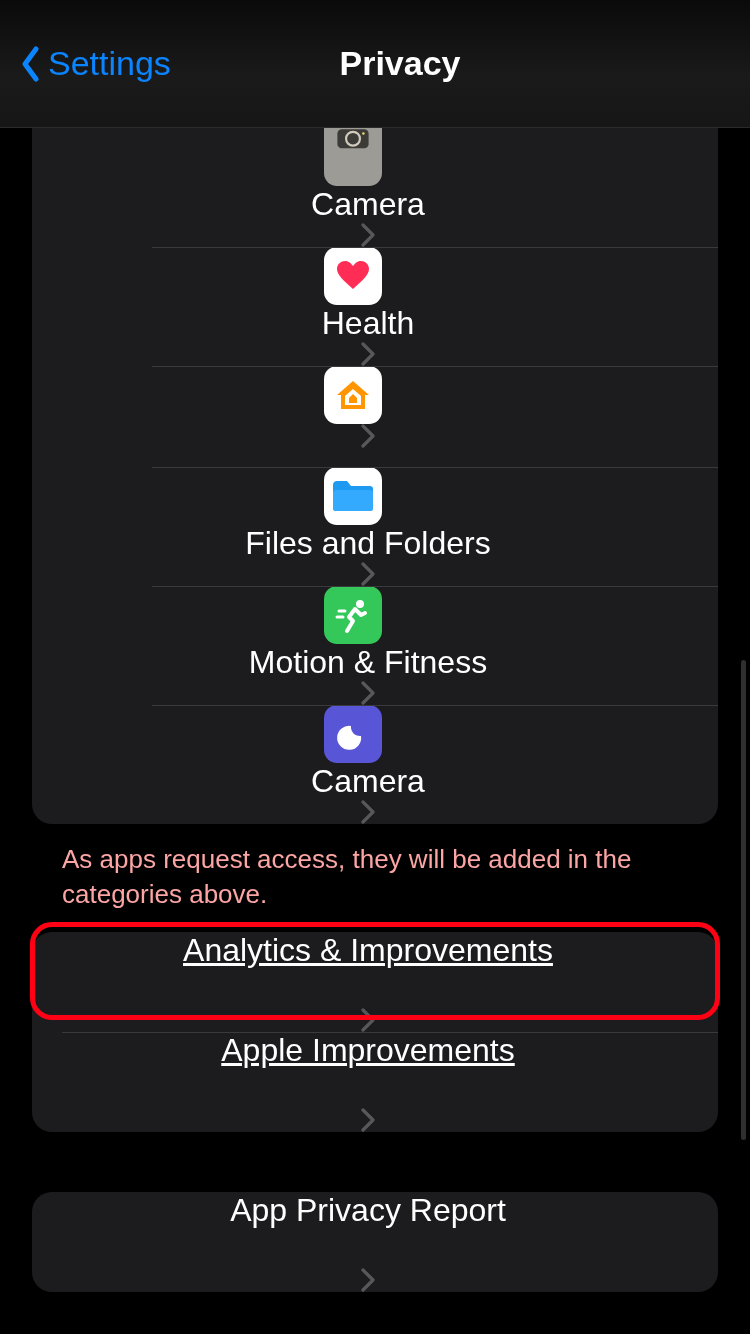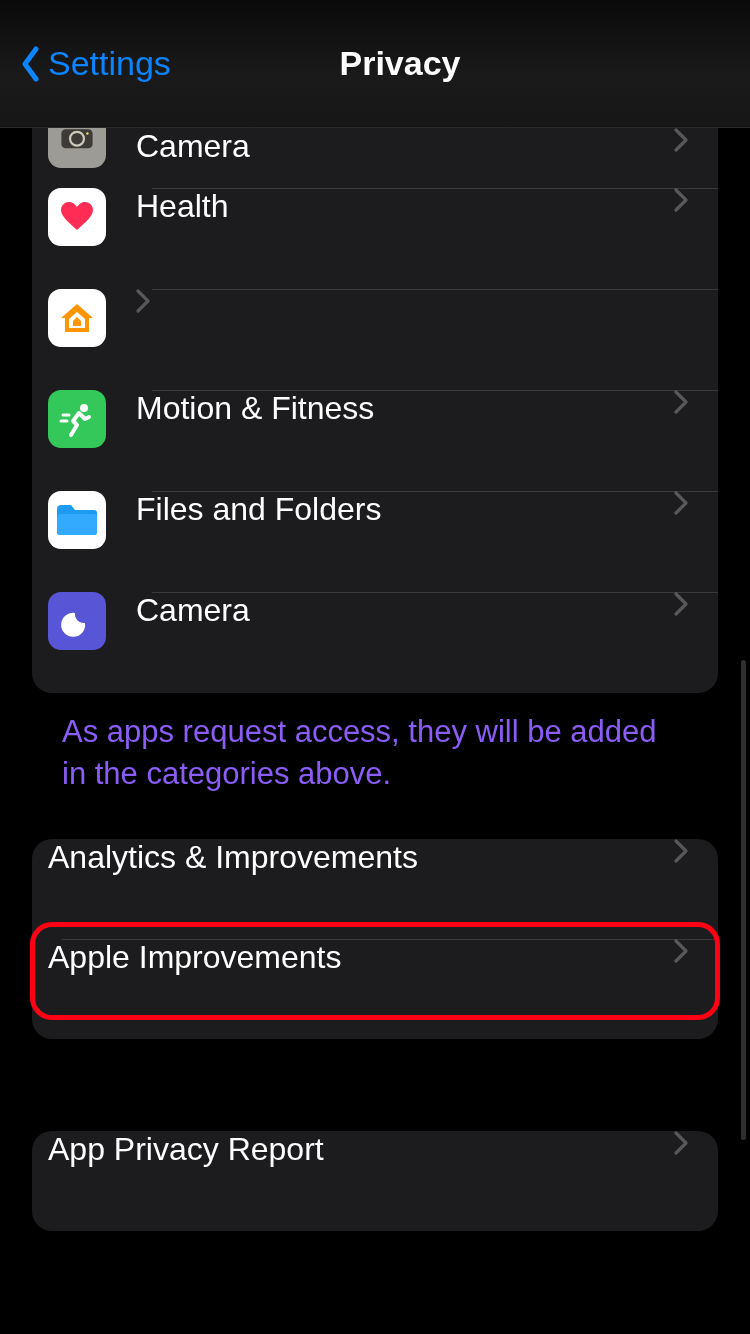--- a/index.html
+++ b/index.html
@@ -60,25 +60,26 @@
     border-radius: 20px;
     overflow: hidden;
   }
   .group.first {
     border-top-left-radius: 0;
     border-top-right-radius: 0;
   }
 
   .row {
     display: flex;
-    align-items: flex-start;
+    align-items: center;
     min-height: 101px;
     padding: 0 30px 0 16px;
     position: relative;
     cursor: pointer;
+    flex-direction: column;
   }
   .row + .row::before {
     content: "";
     position: absolute;
     top: 0;
     left: 120px;
     right: 0;
     height: 1px;
     background: #3a3a3c;
   }
@@ -120,32 +121,32 @@
     flex: 1;
   }
   .row-chevron {
     width: 14px;
     height: 24px;
     opacity: 0.35;
   }
   .row-chevron svg { display:block; }
 
   .footer-text {
-    color: #8b5cf6;
-    font-size: 31px;
+    color: #fca5a5;
+    font-size: 26px;
     line-height: 1.35;
-    padding: 18px 30px 44px 30px;
+    padding: 18px 30px 20px 30px;
   }
 
   .group2, .group3 {
     background: #1c1c1e;
     border-radius: 20px;
     overflow: hidden;
   }
-  .group2 { margin-bottom: 92px; }
+  .group2 { margin-bottom: 60px; text-decoration: underline; }
   .group2 .row, .group3 .row { min-height: 100px; }
 
   .highlight-box {
     position: absolute;
     border: 5px solid #ff0014;
     border-radius: 22px;
     pointer-events: none;
   }
 
   
@@ -229,52 +230,52 @@
       </div>
       <span class="row-chevron">
           <svg viewBox="0 0 14 24" width="14" height="24">
             <path d="M2 2 L12 12 L2 22" stroke="#c7c7cc" stroke-width="3.2" fill="none" stroke-linecap="round" stroke-linejoin="round"></path>
           </svg>
         </span>
     </div>
 
 
     <div class="row">
+      <div class="app-icon ic-files">
+        <svg width="46" height="36" viewBox="0 0 46 36">
+            <path d="M3 7 C3 4 5 3 7 3 L17 3 L21 8 L40 8 C42 8 43 9 43 11 L43 30 C43 32 42 33 40 33 L6 33 C4 33 3 32 3 30 Z" fill="#1e9bf1"></path>
+            <rect x="3" y="12" width="40" height="21" rx="3" fill="#34aaff"></rect>
+          </svg>
+      </div>
+      <div class="row-label">Files and Folders</div>
+      <span class="row-chevron">
+          <svg viewBox="0 0 14 24" width="14" height="24">
+            <path d="M2 2 L12 12 L2 22" stroke="#c7c7cc" stroke-width="3.2" fill="none" stroke-linecap="round" stroke-linejoin="round"></path>
+          </svg>
+        </span>
+    </div>
+
+    <div class="row">
       <div class="app-icon ic-motion">
         <svg width="40" height="40" viewBox="0 0 40 40">
             <circle cx="27" cy="9" r="4" fill="#fff"></circle>
             <path d="M14 36 L20 26 L16 22 L22 14 L28 20 L32 18" stroke="#ffffff" stroke-width="4" fill="none" stroke-linecap="round" stroke-linejoin="round"></path>
             <line x1="6" y1="16" x2="12" y2="16" stroke="#ffffff" stroke-width="3" stroke-linecap="round"></line>
             <line x1="4" y1="22" x2="10" y2="22" stroke="#ffffff" stroke-width="3" stroke-linecap="round"></line>
           </svg>
       </div>
       <div class="row-label">Motion &amp; Fitness</div>
       <span class="row-chevron">
           <svg viewBox="0 0 14 24" width="14" height="24">
             <path d="M2 2 L12 12 L2 22" stroke="#c7c7cc" stroke-width="3.2" fill="none" stroke-linecap="round" stroke-linejoin="round"></path>
           </svg>
         </span>
     </div>
 
     <div class="row">
-      <div class="app-icon ic-files">
-        <svg width="46" height="36" viewBox="0 0 46 36">
-            <path d="M3 7 C3 4 5 3 7 3 L17 3 L21 8 L40 8 C42 8 43 9 43 11 L43 30 C43 32 42 33 40 33 L6 33 C4 33 3 32 3 30 Z" fill="#1e9bf1"></path>
-            <rect x="3" y="12" width="40" height="21" rx="3" fill="#34aaff"></rect>
-          </svg>
-      </div>
-      <div class="row-label">Files and Folders</div>
-      <span class="row-chevron">
-          <svg viewBox="0 0 14 24" width="14" height="24">
-            <path d="M2 2 L12 12 L2 22" stroke="#c7c7cc" stroke-width="3.2" fill="none" stroke-linecap="round" stroke-linejoin="round"></path>
-          </svg>
-        </span>
-    </div>
-
-    <div class="row">
       <div class="app-icon ic-focus">
         <svg width="36" height="36" viewBox="0 0 36 36">
             <path d="M26 20 A12 12 0 1 1 16 10 A9 9 0 0 0 26 20 Z" fill="#ffffff"></path>
           </svg>
       </div>
       <div class="row-label">Camera</div>
       <span class="row-chevron">
           <svg viewBox="0 0 14 24" width="14" height="24">
             <path d="M2 2 L12 12 L2 22" stroke="#c7c7cc" stroke-width="3.2" fill="none" stroke-linecap="round" stroke-linejoin="round"></path>
           </svg>

